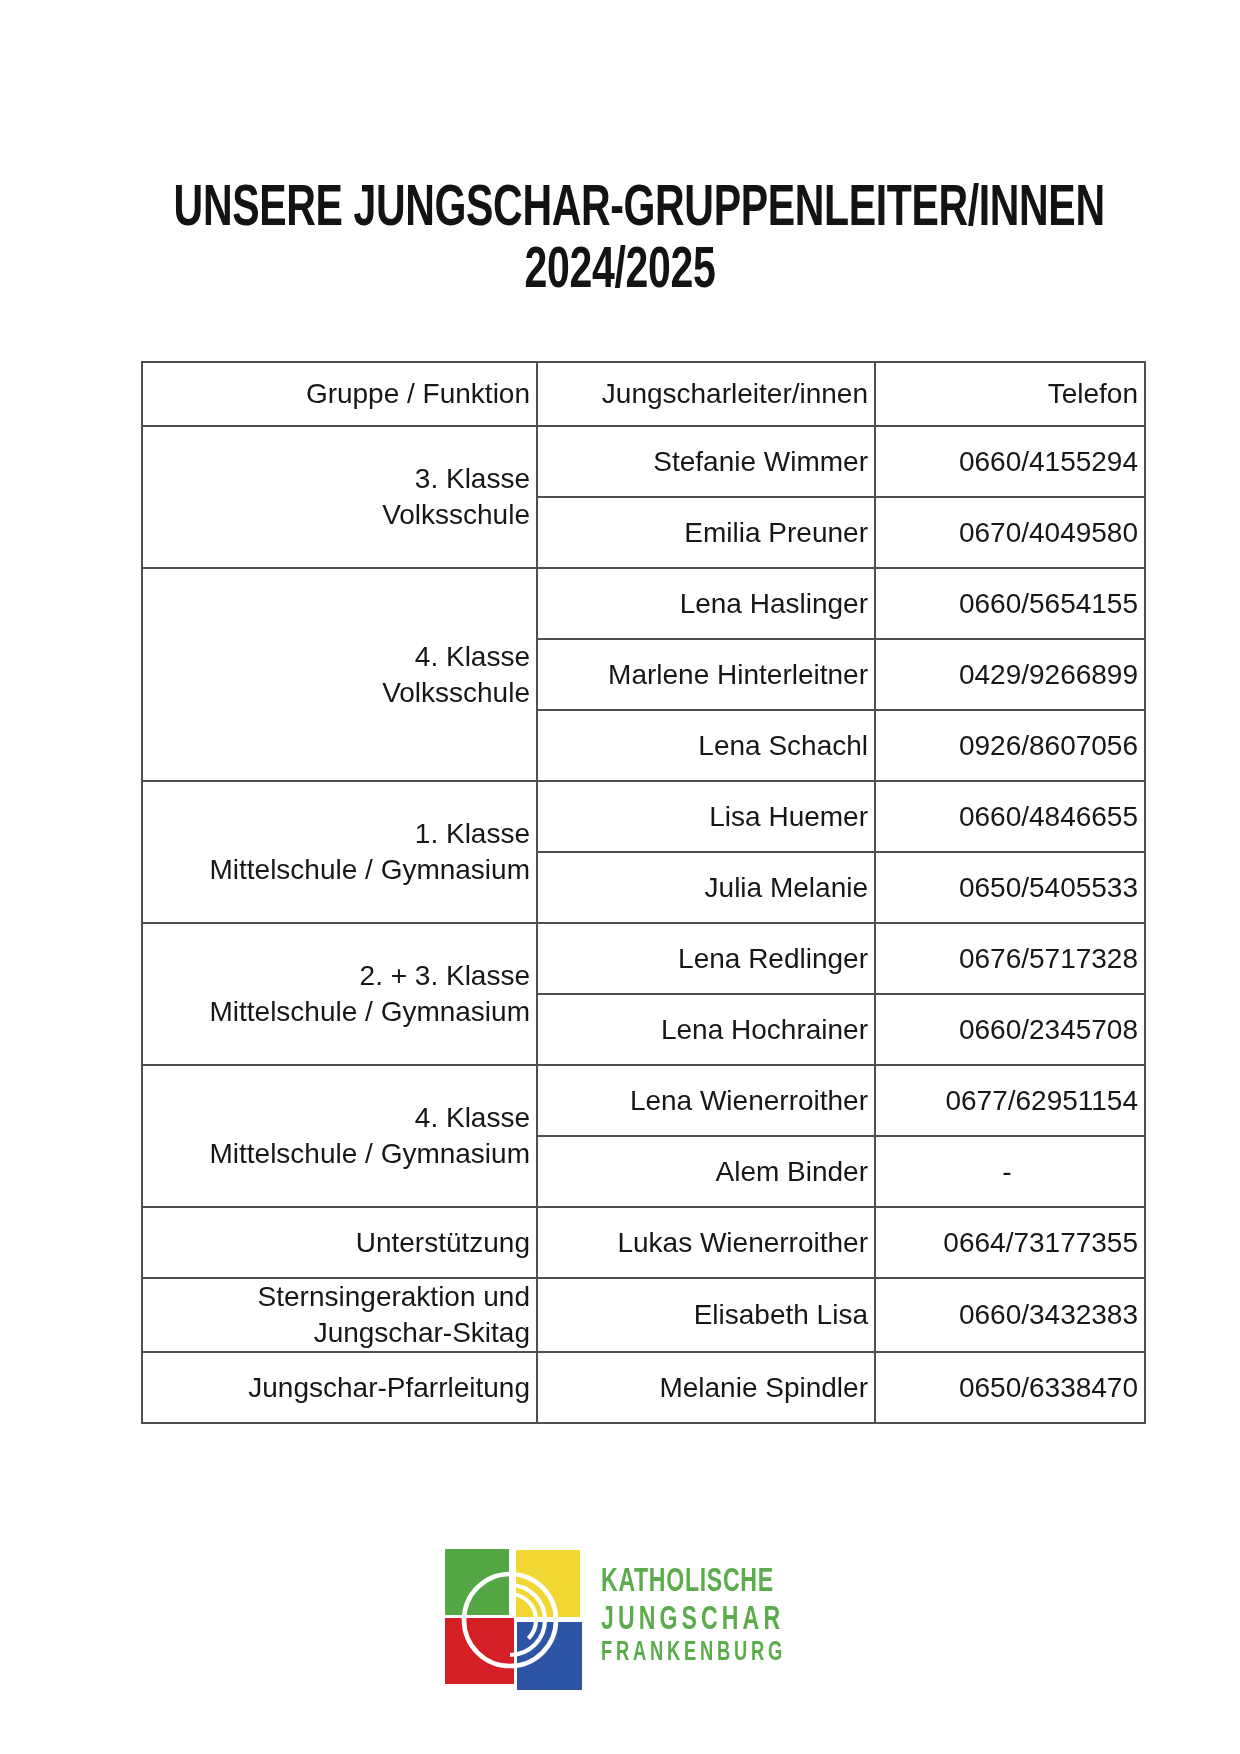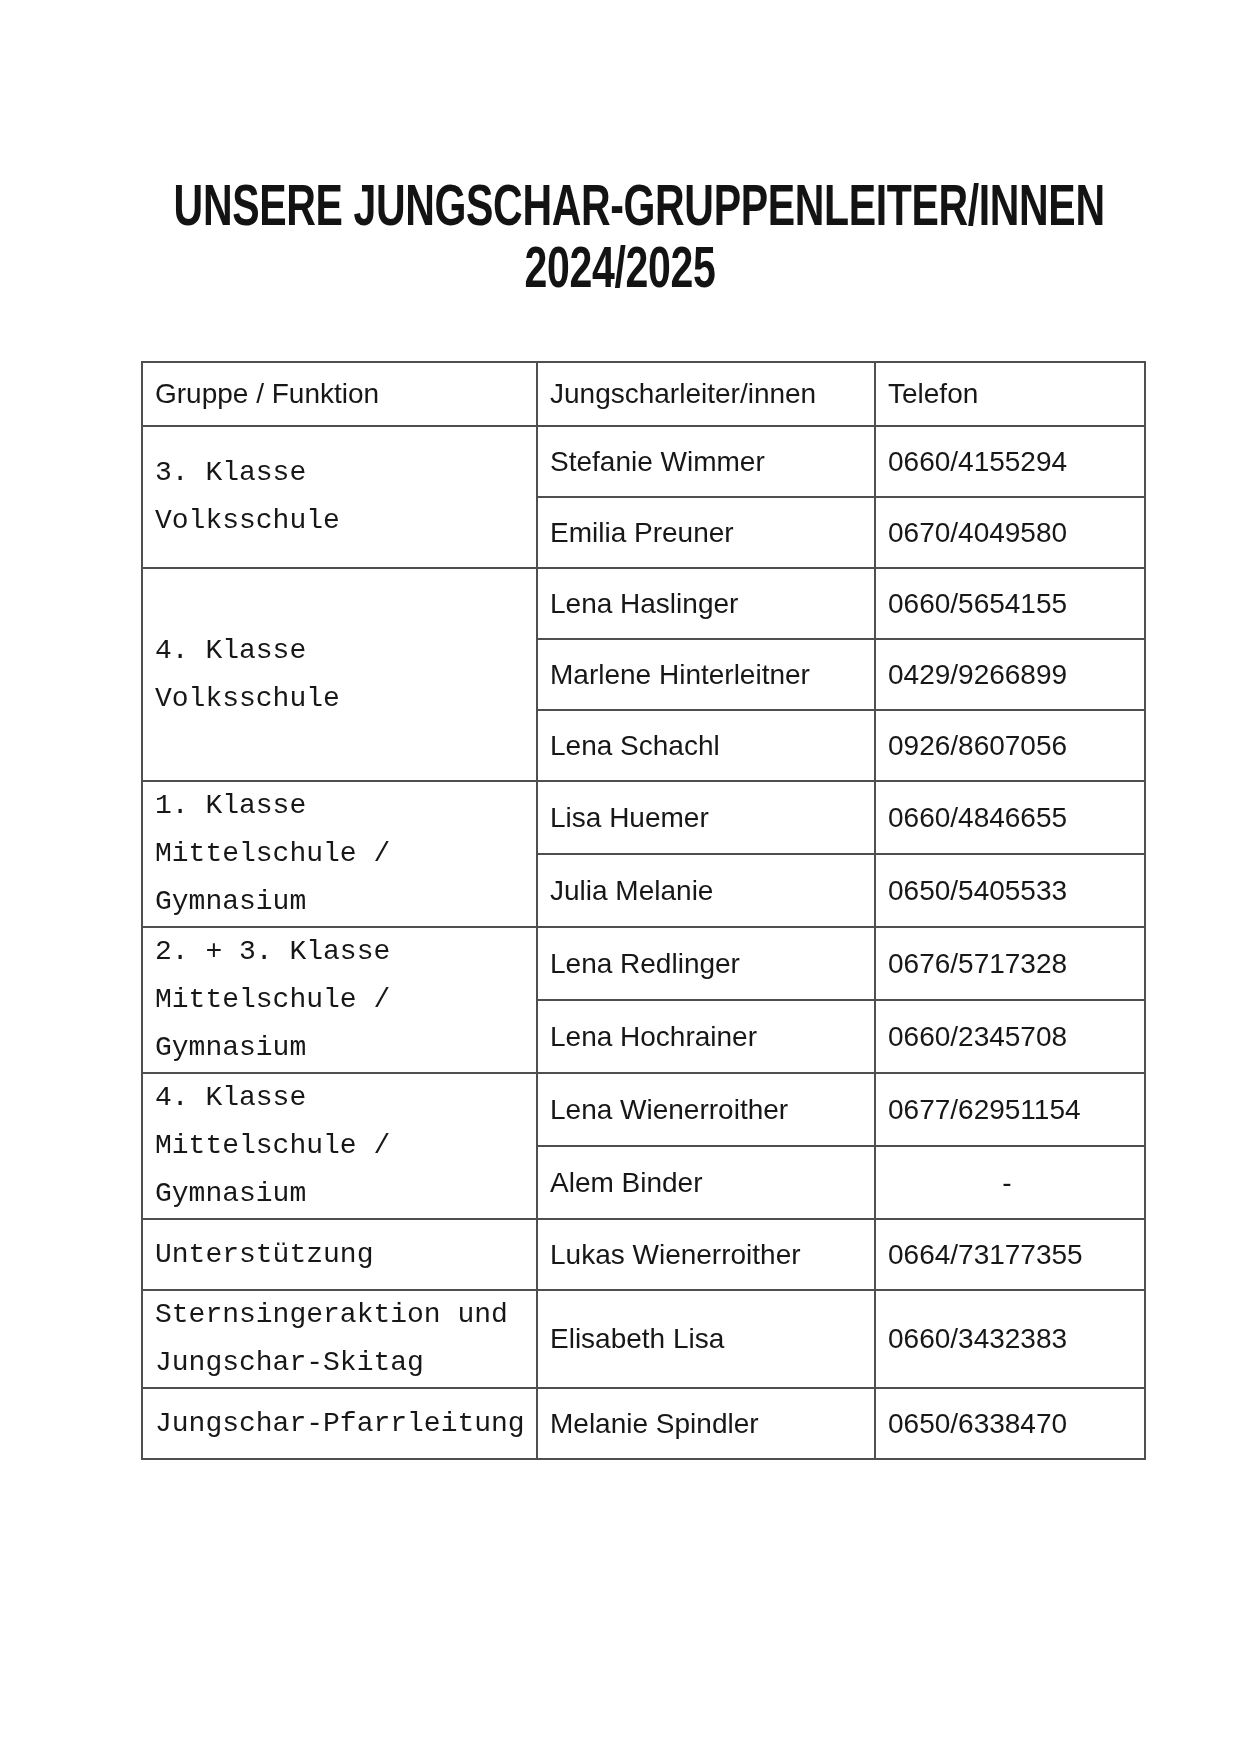--- a/index.html
+++ b/index.html
@@ -35,31 +35,30 @@
     table-layout:fixed;
     font-size:28px;
     color:#171717;
   }
   .roster col.c1 { width:395px; }
   .roster col.c2 { width:338px; }
   .roster col.c3 { width:270px; }
   .roster th, .roster td {
     border:2px solid #4f4f4f;
     font-weight:400;
-    text-align:left;
+    text-align:right;
     vertical-align:middle;
     padding:0 6px 0 12px;
     overflow:hidden;
   }
   .roster thead th { height:62px; }
   .roster tbody td { height:69px; }
   td.group {
     white-space:pre-line;
-    line-height:48px;
-    font-family:Liberation Mono, monospace;
+    line-height:36px;
   }
   td.phone-center { text-align:center; padding-left:0; }
 
   
   .logo {
     position:absolute; left:445px; top:1547px;
     display:flex; align-items:flex-start;
   }
   .squares { position:relative; width:140px; height:146px; flex:0 0 auto; }
   .sq { position:absolute; }
@@ -178,14 +177,32 @@
       </tr>
 
       <tr>
         <td class="group">Jungschar-Pfarrleitung</td>
         <td>Melanie Spindler</td>
         <td>0650/6338470</td>
       </tr>
     </tbody>
   </table>
 
+  <div class="logo">
+    <div class="squares">
+      <div class="sq green" style="background-color: rgb(85, 166, 69);"></div>
+      <div class="sq yellow" style="background-color: rgb(240, 215, 50);"></div>
+      <div class="sq red" style="background-color: rgb(212, 31, 38);"></div>
+      <div class="sq blue" style="background-color: rgb(46, 85, 165);"></div>
+      <svg class="rings" viewBox="0 0 140 146">
+        <circle cx="65" cy="73" r="46" fill="none" stroke="#ffffff" stroke-width="4.6"></circle>
+        <path d="M 65 38 A 35 35 0 0 1 65 108" fill="none" stroke="#ffffff" stroke-width="4.2"></path>
+        <path d="M 65 47 A 26 26 0 0 1 83.4 91.4" fill="none" stroke="#ffffff" stroke-width="4.2"></path>
+      </svg>
+    </div>
+    <div class="logo-text" style="color: rgb(90, 173, 74);">
+      <div class="lt1">KATHOLISCHE</div>
+      <div class="lt2">JUNGSCHAR</div>
+      <div class="lt3">FRANKENBURG</div>
+    </div>
+  </div>
 
 </div>
 
 </body></html>

